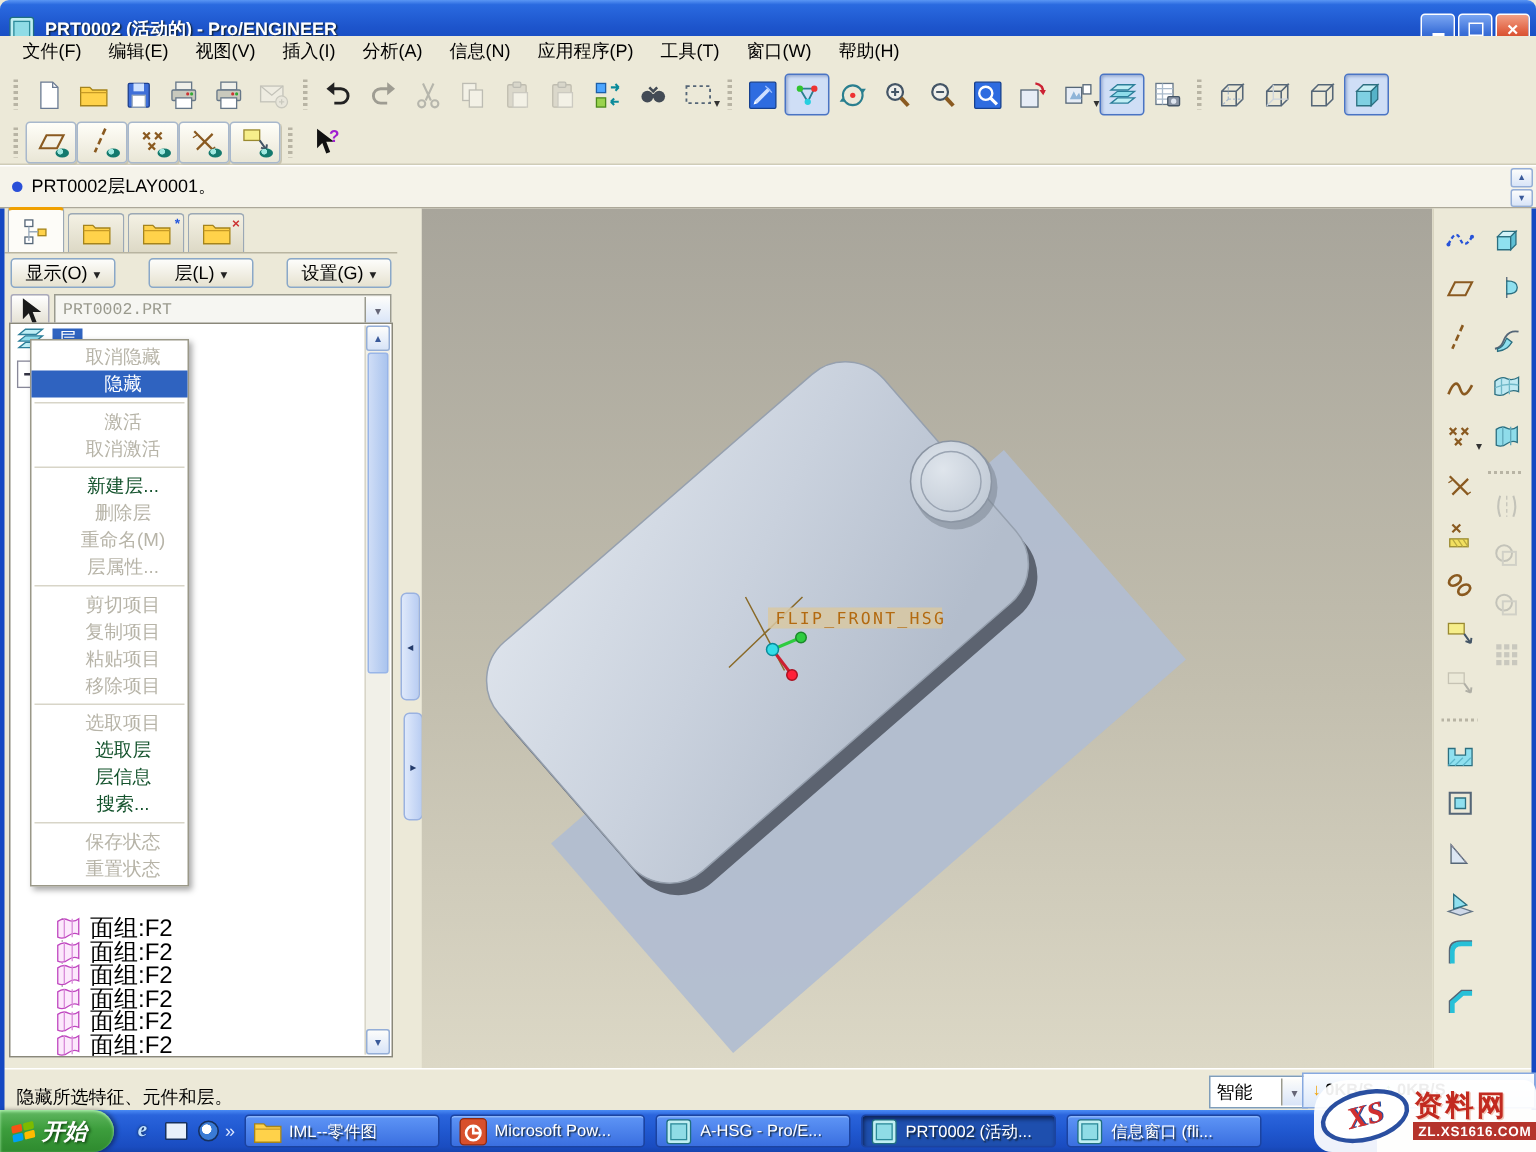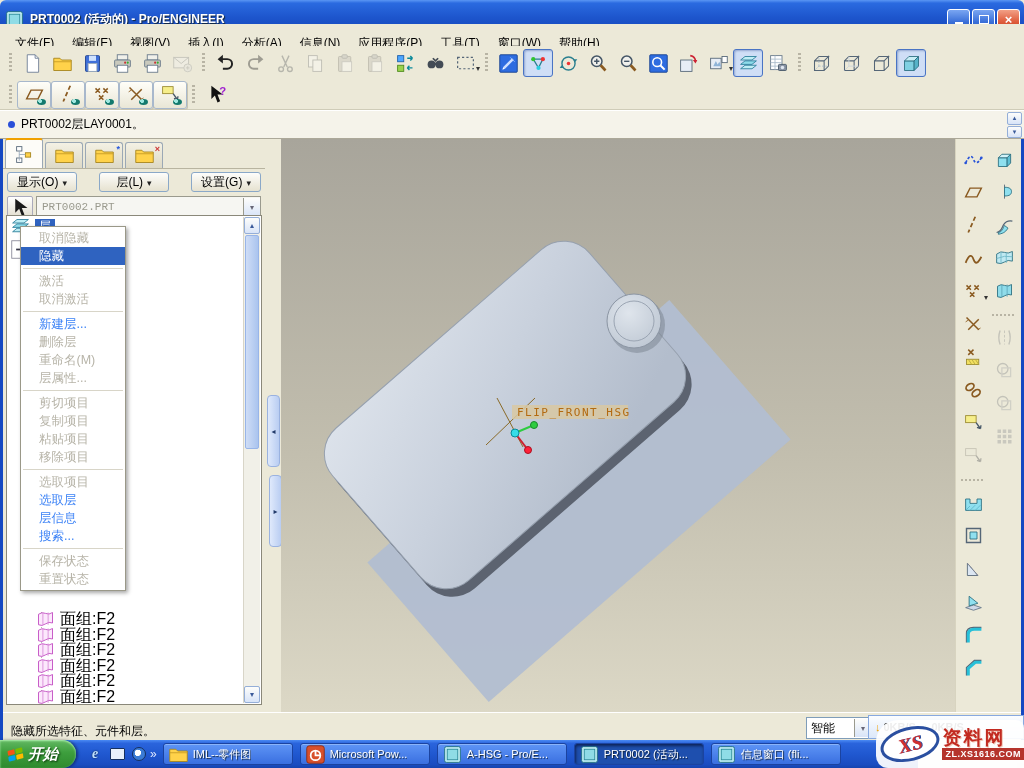--- a/index.html
+++ b/index.html
@@ -19,21 +19,21 @@
   .wbtn{width:21px;height:20px;border-radius:3px;border:1px solid #fff;
     background:linear-gradient(180deg,#7aa6f2,#3a6fd8 60%,#2a5cc0);display:flex;align-items:center;justify-content:center;}
   .wbtn.close{background:linear-gradient(180deg,#f2a086,#e06040 55%,#c83818);}
   .g-min{width:8px;height:3px;background:#fff;margin-top:8px;}
   .g-res{width:8px;height:7px;border:1.5px solid #fff;background:transparent;}
   .g-x{color:#fff;font-weight:bold;font-style:normal;font-size:13px;line-height:13px;}
   .g-x::before{content:"×";}
 
   
   #menubar{position:absolute;left:0;top:24px;width:1024px;height:40px;background:#ece9d8;
-    display:flex;align-items:center;padding-left:6px;box-sizing:border-box;border-bottom:1px solid #d8d4c0;}
+    display:flex;align-items:flex-start;padding-left:6px;box-sizing:border-box;border-bottom:1px solid #d8d4c0;}
   .mitem{padding:2px 9px;cursor:default;}
   
   #tb1{position:absolute;left:0;top:46px;width:1024px;height:34px;background:#ece9d8;
     display:flex;align-items:center;padding-left:4px;box-sizing:border-box;}
   #tb2{position:absolute;left:0;top:80px;width:1024px;height:30px;background:#ece9d8;
     display:flex;align-items:center;padding-left:4px;box-sizing:border-box;border-bottom:1px solid #cfccb8;}
   .tgroup{display:flex;align-items:center;}
   .grip{width:3px;height:20px;margin:0 5px;background:repeating-linear-gradient(180deg,#b8b4a4 0 2px,transparent 2px 4px);}
   .tbtn{position:relative;width:28px;height:26px;display:flex;align-items:center;justify-content:center;border:1px solid transparent;border-radius:3px;}
   #tb2 .tbtn{width:32px;height:26px;}
@@ -87,24 +87,24 @@
   .tlabel{font-size:16px;}
   .treeline{position:absolute;left:34px;top:396px;width:1px;height:93px;
     background:repeating-linear-gradient(180deg,#b8b8b8 0 1px,transparent 1px 3px);}
   .vscroll{position:absolute;right:1px;top:1px;bottom:1px;width:16px;background:#f1f0e8;border-left:1px solid #d8d5c8;
     display:flex;flex-direction:column;}
   .vscroll .sb{flex:none;height:15px;font-size:8px;}
   .sthumb{height:212px;margin:1px;background:linear-gradient(90deg,#cfddf6,#aac4ee);border:1px solid #98b5e8;border-radius:2px;}
 
   
   #ctxmenu{position:absolute;left:20px;top:226px;width:104px;background:#fff;border:1px solid #9a9888;
-    box-shadow:2px 2px 4px rgba(0,0,0,.35);z-index:60;padding:2px 0;}
+    box-shadow:2px 2px 4px rgba(0,0,0,.35);z-index:60;padding:2px 0;text-align:center;}
   .mrow{height:18px;line-height:18px;padding-left:18px;font-size:12.5px;white-space:nowrap;}
   .mrow.d{color:#b7b4a8;}
-  .mrow.en{color:#3b82f6;}
+  .mrow.en{color:#14532d;}
   .mrow.hi{background:#2f63c0;color:#fff;}
   .mrow.sep{height:1px;padding:0;margin:3px 2px;background:#d8d5c8;}
 
   
   #sash{position:absolute;left:265px;top:139px;width:16px;height:573px;background:#ece9d8;}
   .sash-btn{position:absolute;left:2px;width:11px;height:70px;background:linear-gradient(90deg,#dfe9fb,#b9cdf2);
     border:1px solid #9ab2e0;border-radius:4px;display:flex;align-items:center;justify-content:center;font-size:8px;color:#223a6a;}
   #sash-l{top:256px;} #sash-r{top:336px;left:4px;}
 
   

